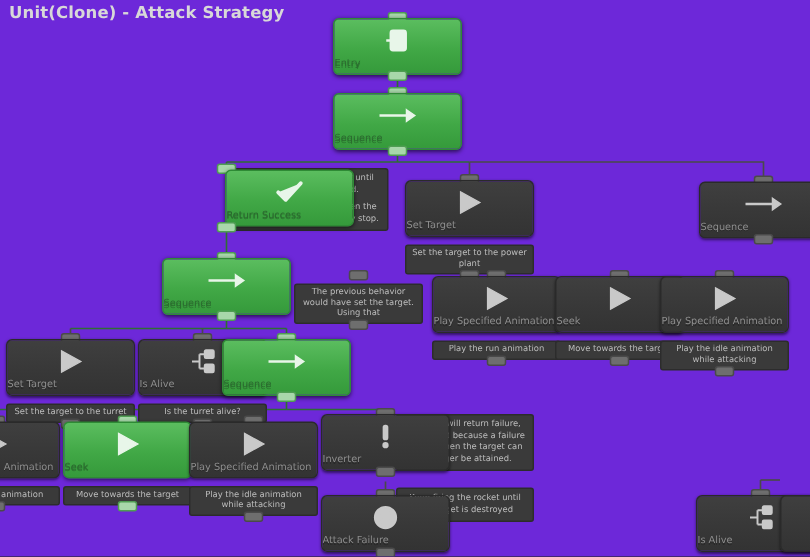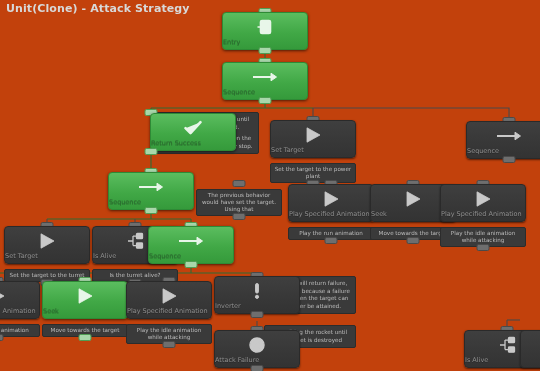--- a/index.html
+++ b/index.html
@@ -5,21 +5,21 @@
   * { box-sizing: border-box; margin: 0; padding: 0; }
   html, body {
     width: 540px; height: 371px;
     background: #242424;
     font-family: "DejaVu Sans", "Liberation Sans", sans-serif;
     overflow: hidden;
   }
   #canvas {
     position: relative;
     width: 540px; height: 371px;
-    background: #c2410c;
+    background: #6d28d9;
     overflow: hidden;
   }
   
   .title-bar {
     position: absolute; top: 2px; left: 6px;
     font-size: 11px; font-weight: bold;
     color: #d8d8d8;
     letter-spacing: .1px;
     z-index: 50;
   }

